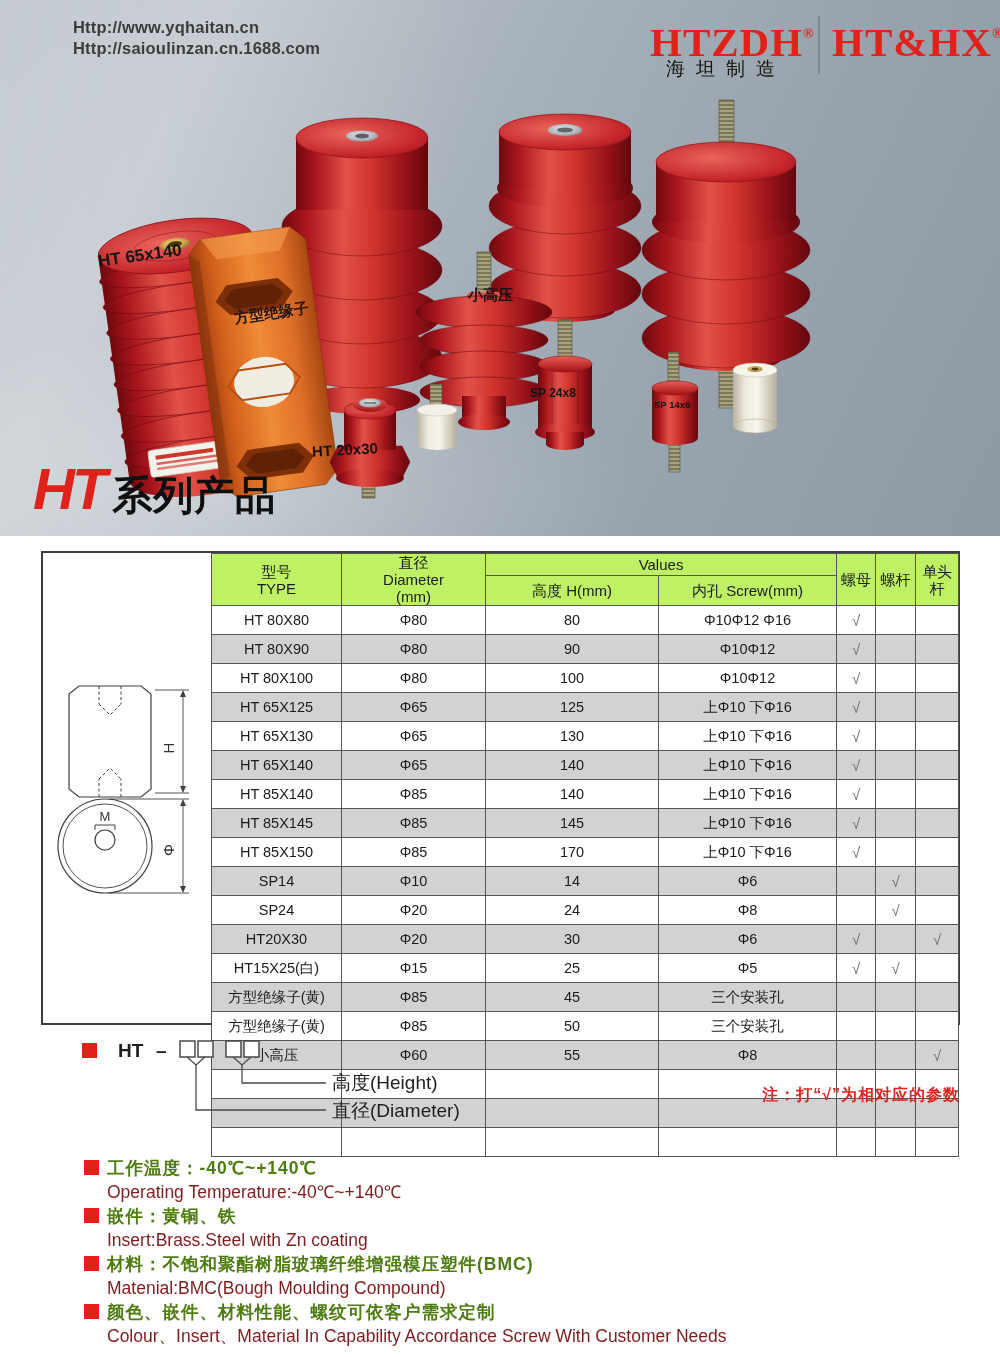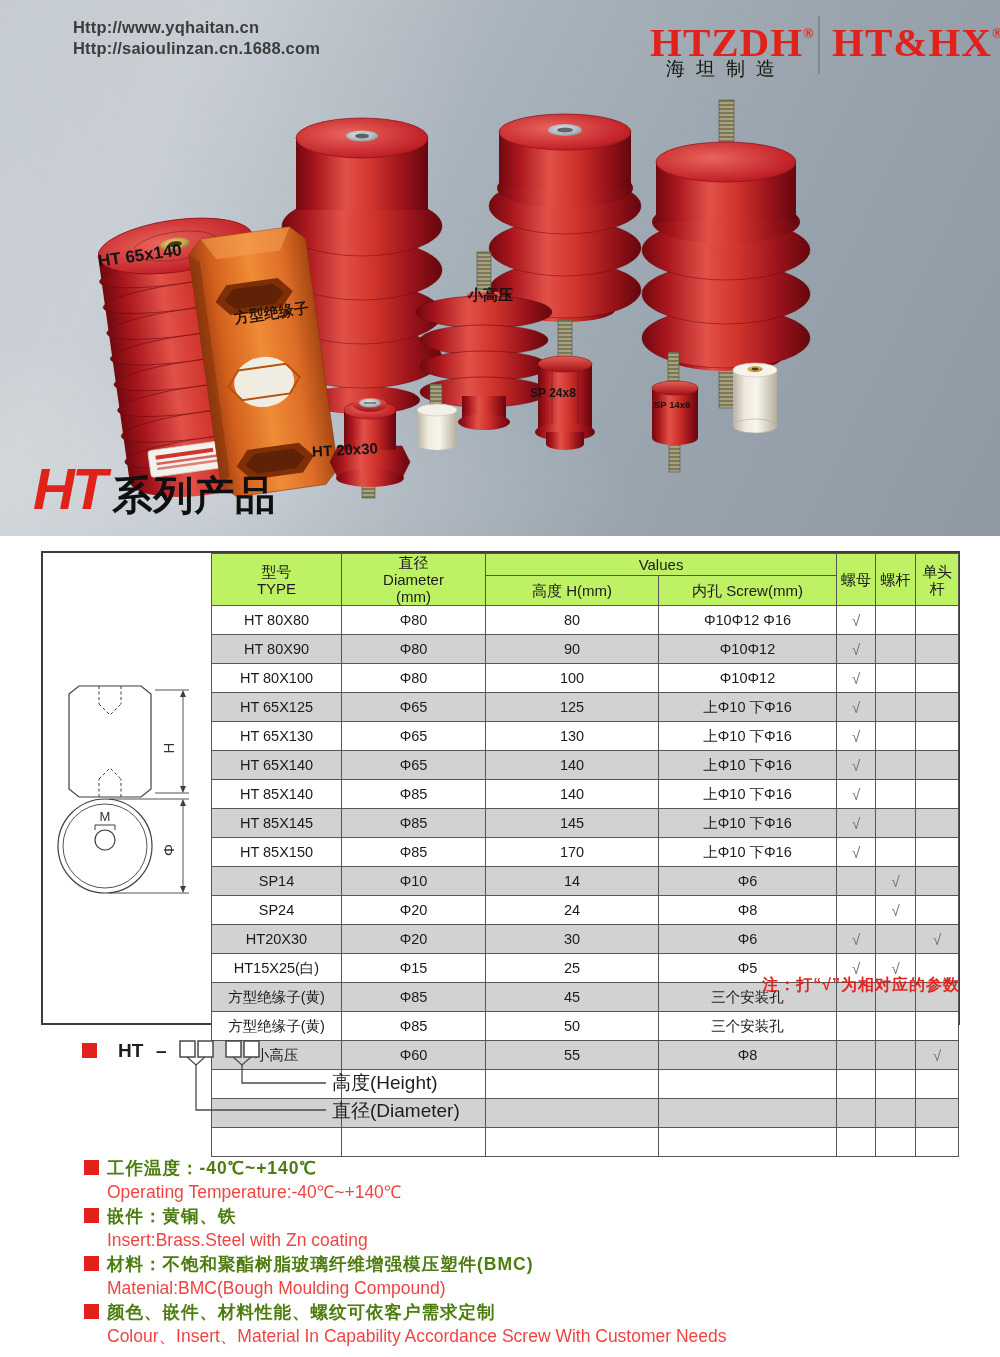--- a/index.html
+++ b/index.html
@@ -40,25 +40,25 @@
   table.spec thead th{background:#bef264;font-size:15px;line-height:17px;}
   table.spec thead tr.h1{height:21px;}
   table.spec thead tr.h2{height:29px;}
   table.spec tbody tr{height:29px;}
   table.spec tbody td{font-size:14.5px;background:#ffffff;}
   table.spec tbody tr:nth-child(even) td{background:#d2d2d2;}
   table.spec td.check{color:#6e7276;font-size:15px;}
   .th-small{font-size:14px;letter-spacing:-0.5px;}
 
   
-  .note{position:absolute;left:41px;top:975px;width:919px;text-align:right;color:#e02420;font-size:16px;font-weight:bold;letter-spacing:1px;}
+  .note{position:absolute;left:41px;top:1085px;width:919px;text-align:right;color:#e02420;font-size:16px;font-weight:bold;letter-spacing:1px;}
   .code-diagram{position:absolute;left:80px;top:1038px;}
   .specs{position:absolute;left:84px;top:1156px;width:880px;}
   .spec-cn{font-weight:bold;font-size:17.5px;color:#4d7c0f;line-height:24px;letter-spacing:1px;}
-  .spec-en{font-size:17.5px;color:#ef4444;line-height:24px;padding-left:23px;}
+  .spec-en{font-size:17.5px;color:#7f1d1d;line-height:24px;padding-left:23px;}
   .bullet{display:inline-block;width:15px;height:15px;background:#e1221b;margin-right:8px;vertical-align:-1px;}
 </style>
 </head>
 <body>
 
 <div class="page">
 
   <section class="photo">
 
     <svg class="products" width="1000" height="536" viewBox="0 0 1000 536">

